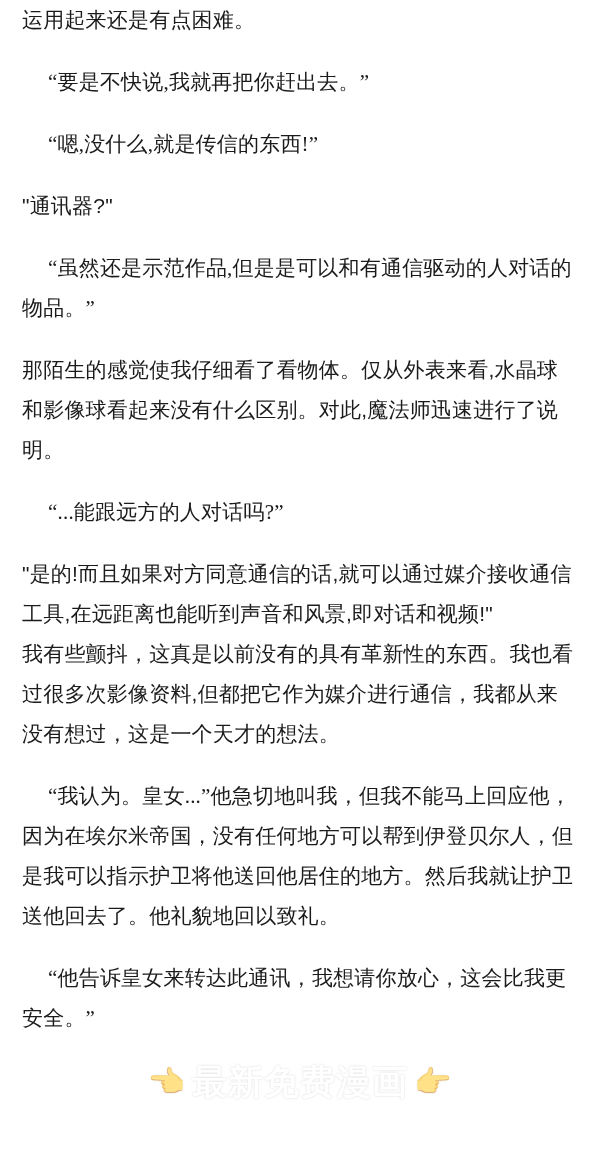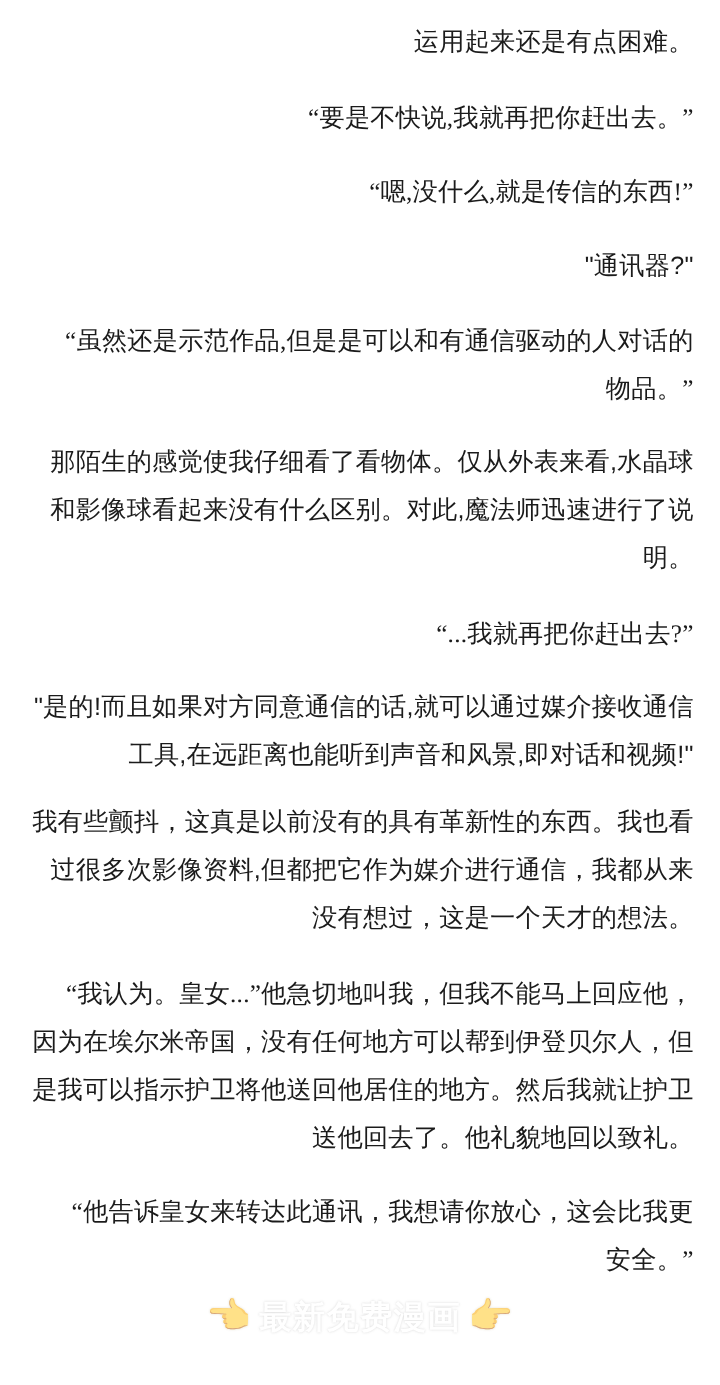--- a/index.html
+++ b/index.html
@@ -19,25 +19,24 @@
     width: 600px;
     height: 1154px;
     background: #ffffff;
     box-sizing: border-box;
     padding: 0 22px;
   }
   .para {
     font-size: 21px;
     line-height: 40px;
     color: #1b1b1b;
-    margin: 16px 0 22px 0;
+    margin: 0 0 22px 0;
     letter-spacing: 0.2px;
     white-space: pre-wrap;
     word-break: break-all;
-    text-align: right;
   }
   .para.indent {
     text-indent: 26px;
     font-family: Liberation Serif, serif;
   }
   .para.tight {
     margin-bottom: 0;
   }
   .watermark {
     position: absolute;
@@ -50,21 +49,21 @@
     justify-content: center;
     pointer-events: none;
   }
   .wm-inner {
     display: flex;
     align-items: center;
     gap: 6px;
     opacity: 0.55;
   }
   .wm-text {
-    font-size: 27px;
+    font-size: 35px;
     font-weight: bold;
     color: #ffffff;
     text-shadow: 0 0 2px rgba(120,120,120,0.55);
     letter-spacing: 1px;
   }
   .wm-hand {
     font-size: 30px;
     line-height: 1;
     color: #f5b301;
     text-shadow: 0 0 2px rgba(130,110,40,0.4);
@@ -75,21 +74,21 @@
 <body>
 
 <div class="page">
   <div id="paragraphs">
       <p class="para">运用起来还是有点困难。</p>
       <p class="para indent">“要是不快说,我就再把你赶出去。”</p>
       <p class="para indent">“嗯,没什么,就是传信的东西!”</p>
       <p class="para">"通讯器?"</p>
       <p class="para indent">“虽然还是示范作品,但是是可以和有通信驱动的人对话的物品。”</p>
       <p class="para">那陌生的感觉使我仔细看了看物体。仅从外表来看,水晶球和影像球看起来没有什么区别。对此,魔法师迅速进行了说明。</p>
-      <p class="para indent">“...我就再把你赶出去?”</p>
+      <p class="para indent">“...能跟远方的人对话吗?”</p>
       <p class="para tight">"是的!而且如果对方同意通信的话,就可以通过媒介接收通信工具,在远距离也能听到声音和风景,即对话和视频!"</p>
       <p class="para">我有些颤抖，这真是以前没有的具有革新性的东西。我也看过很多次影像资料,但都把它作为媒介进行通信，我都从来没有想过，这是一个天才的想法。</p>
       <p class="para indent">“我认为。皇女...”他急切地叫我，但我不能马上回应他，因为在埃尔米帝国，没有任何地方可以帮到伊登贝尔人，但是我可以指示护卫将他送回他居住的地方。然后我就让护卫送他回去了。他礼貌地回以致礼。</p>
       <p class="para indent">“他告诉皇女来转达此通讯，我想请你放心，这会比我更安全。”</p>
     </div>
 
   <div class="watermark">
     <div class="wm-inner">
       <span class="wm-hand left">👉</span>
       <span class="wm-text">最新免费漫画</span>

